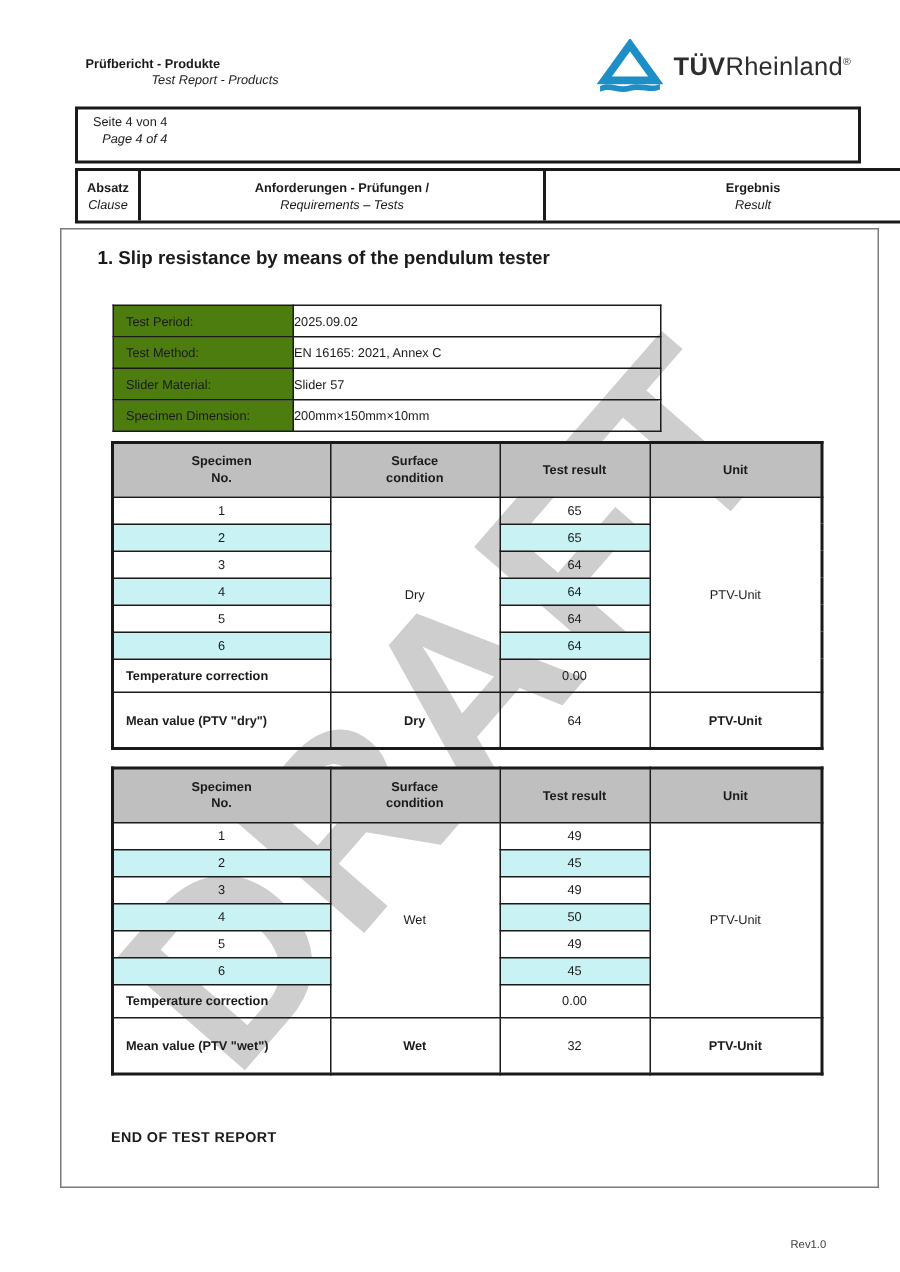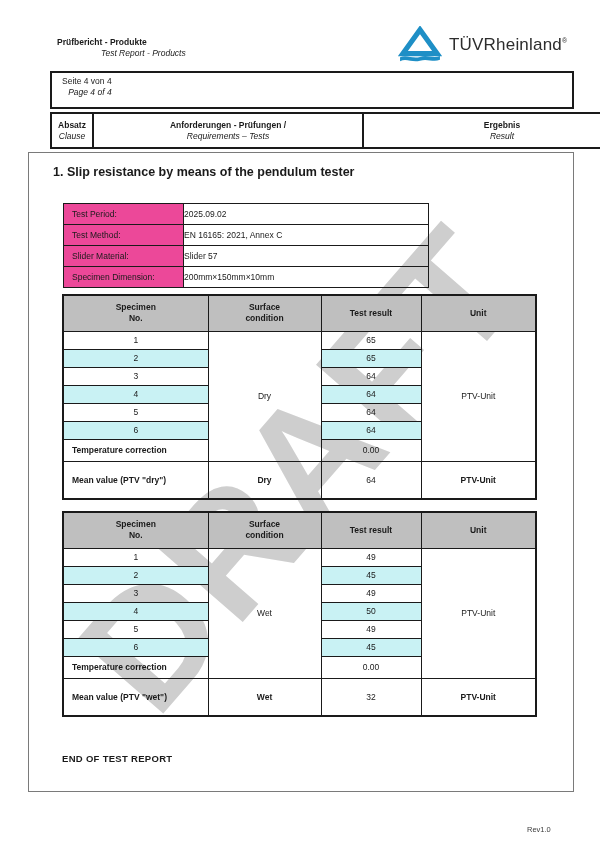--- a/index.html
+++ b/index.html
@@ -26,21 +26,21 @@
   }
 
   
   .doc-header { position:absolute; left:57px; top:37px; line-height:10.5px; }
   .doc-header .de { font-weight:bold; font-size:8.5px; }
   .doc-header .en { font-style:italic; font-size:8.5px; color:#222;margin-left:44px; }
 
   .logo { position:absolute; left:398px; top:26px; height:38px; display:flex; align-items:center; }
   .logo svg { width:44px; height:38px; margin-right:7px; }
   .logo .brand { font-size:17px; color:#2d2d2d; letter-spacing:0.2px; }
-  .logo .brand b { font-weight:normal; }
+  .logo .brand b { font-weight:bold; }
   .logo .reg { font-size:7px; vertical-align:super; color:#2d2d2d; }
 
   
   .report-box {
     position:absolute; left:50px; top:71px; width:524px; height:38px;
     border:2px solid #1a1a1a;
     display:flex; justify-content:space-between;
     padding:3px 8px 3px 10px;
   }
   .report-box .l1 { font-weight:bold; font-size:11px; }
@@ -63,29 +63,29 @@
   .clause-bar .cell:last-child { border-right:none; }
   .clause-bar .c1 { width:42px; }
   .clause-bar .c2 { width:270px; }
   .clause-bar .c3 { width:162px; }
   .clause-bar .c4 { flex:1; }
   .clause-bar .de { font-weight:bold; }
   .clause-bar .en { font-style:italic; }
 
   
   .content-box {
-    position:absolute; left:28px; top:152px; width:546px; height:640px;
+    position:absolute; left:40px; top:152px; width:546px; height:640px;
     border:1px solid #7a7a7a;
   }
   .section-title { position:absolute; left:24px; top:12px; font-size:12.5px; font-weight:bold; }
 
   
   .info-table { position:absolute; left:34px; top:50px; width:366px; border-collapse:collapse; }
   .info-table td { border:1px solid #1a1a1a; height:21px; font-size:8.5px; }
-  .info-table td.lbl { width:120px; background:#ec4899; padding-left:8px; }
+  .info-table td.lbl { width:120px; background:#4d7c0f; padding-left:8px; }
   .info-table td.val { padding-left:0; }
 
   
   .result-table { position:absolute; left:33px; width:473px; border-collapse:collapse; border:2px solid #1a1a1a; table-layout:fixed; }
   .result-table.dry { top:141px; }
   .result-table.wet { top:358px; }
   .result-table th, .result-table td { border:1px solid #1a1a1a; font-size:8.5px; text-align:center; }
   .result-table th { background:#bfbfbf; height:36px; font-weight:bold; line-height:11px; }
   .result-table col.c-no   { width:145px; }
   .result-table col.c-cond { width:113px; }

